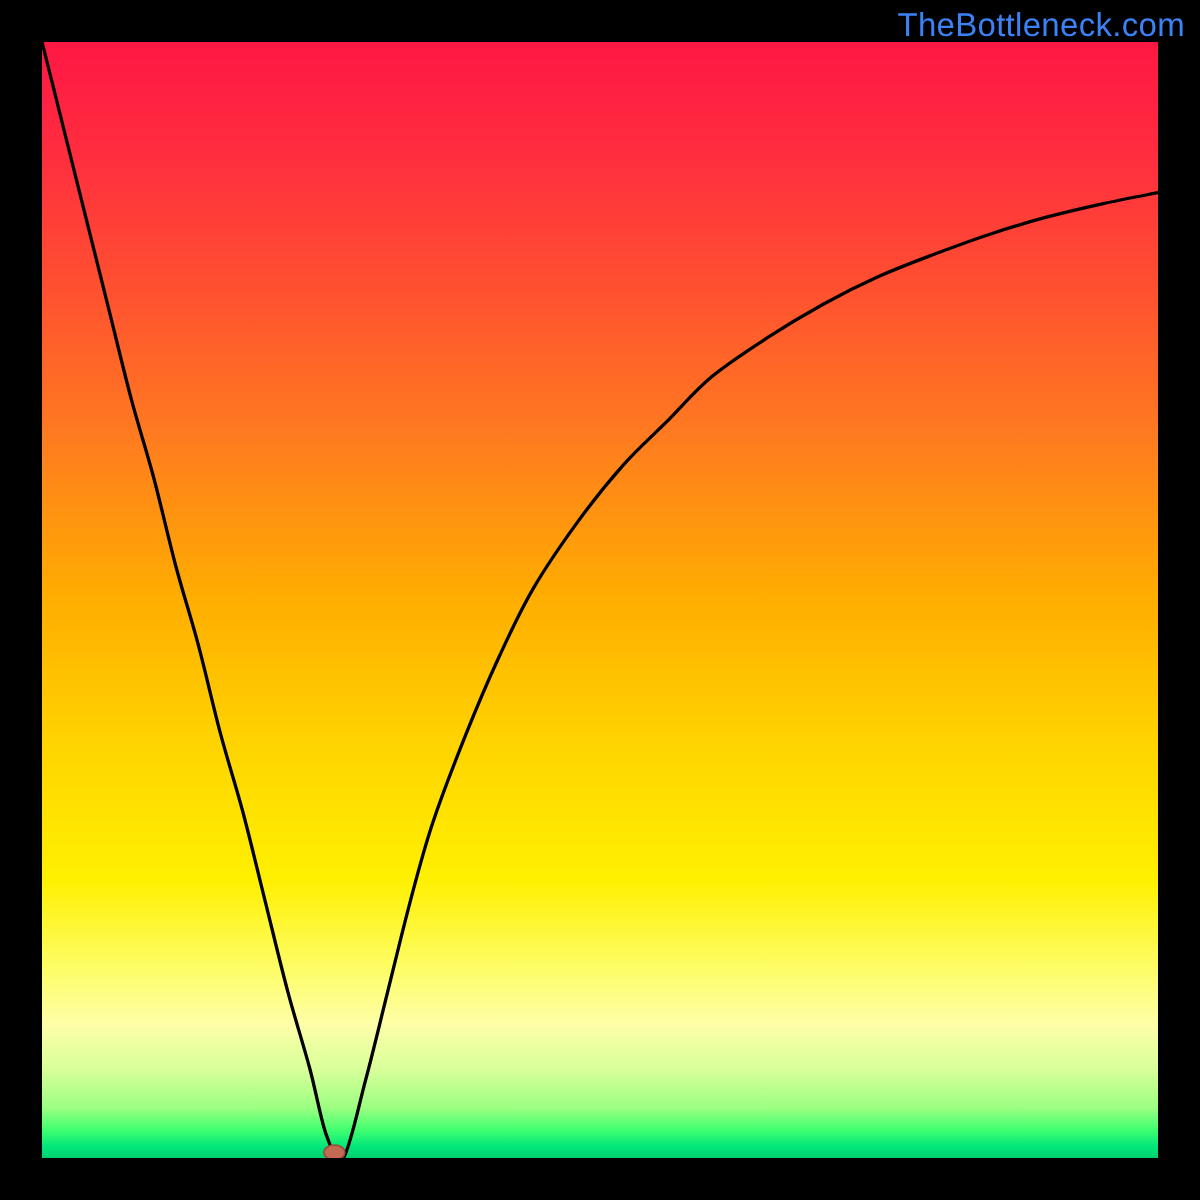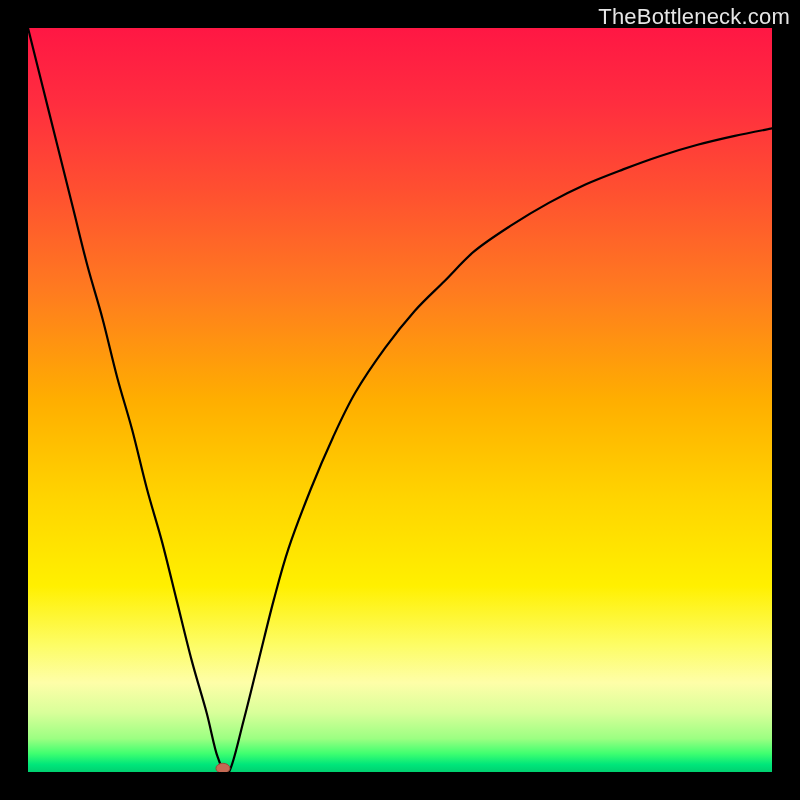--- a/index.html
+++ b/index.html
@@ -22,21 +22,21 @@
     left: 28px;
     top: 28px;
     width: 744px;
     height: 744px;
     overflow: hidden;
   }
   .watermark {
     position: absolute;
     top: 4px;
     right: 10px;
-    color: #e5e5e5;
+    color: #3b82f6;
     font-size: 22px;
     font-weight: 500;
     letter-spacing: 0.2px;
     user-select: none;
   }
   svg { display: block; }
 </style>
 </head>
 <body>
 

